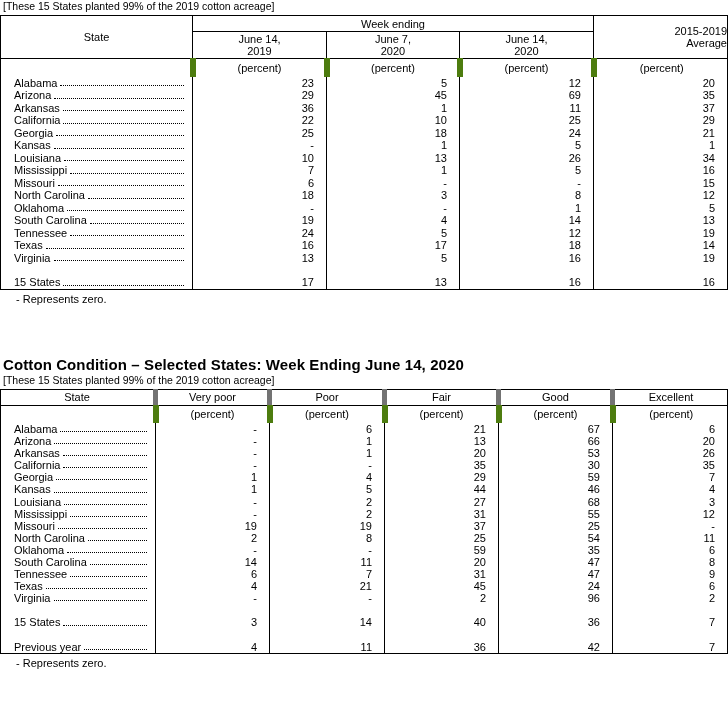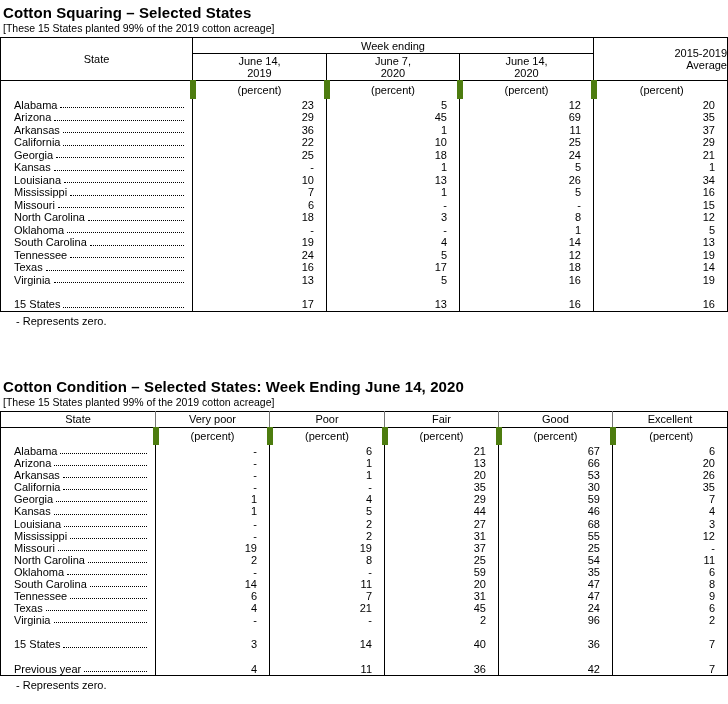--- a/index.html
+++ b/index.html
@@ -23,21 +23,21 @@
   }
   th { font-weight: normal; font-size: 11px; padding: 0; }
   td { padding: 0; }
   
   .week-h { border-left: 1px solid #000; border-bottom: 1px solid #000; height: 16px; text-align: center; vertical-align: middle; }
   .avg-h  { border-left: 1px solid #000; border-bottom: 1px solid #000; text-align: right; vertical-align: middle; white-space: pre-line; line-height: 12px; }
   .state-h { border-bottom: 1px solid #000; text-align: center; vertical-align: middle; }
   tr.dates th { border-left: 1px solid #000; border-bottom: 1px solid #000; height: 27px; text-align: center; vertical-align: middle; white-space: pre-line; line-height: 12px; }
   
   .t2 thead tr.cols th { border-bottom: 1px solid #000; height: 16px; text-align: center; vertical-align: middle; }
-  .t2 thead tr.cols th + th { border-left: 1px solid #737373; }
+  .t2 thead tr.cols th + th { border-left: 5px solid #737373; }
   
   tr.units td { height: 18px; text-align: center; vertical-align: middle; }
   tr.units td.u { border-left: 6px solid #4d7c0f; }
   
   tbody td { vertical-align: middle; }
   .t1 tbody td { height: 12.5px; line-height: 12.5px; }
   .t2 tbody td { height: 12.1px; line-height: 12.1px; }
   td.val-cell { border-left: 1px solid #000; text-align: right; padding-right: 12px; }
   td.name-cell { padding-left: 13px; }
   .nc { display: flex; align-items: center; }
@@ -48,21 +48,20 @@
     margin: 0 8px 3px 3px;
   }
   tr.spacer td { height: 12px; }
   .footnote { font-size: 11px; padding: 3px 0 0 16px; }
   .section2 { margin-top: 47px; }
 </style>
 </head>
 <body>
 
 <section>
-  <h1 class="title">Cotton Squaring – Selected States</h1>
   <div class="subtitle">[These 15 States planted 99% of the 2019 cotton acreage]</div>
 
   <table class="t1">
     <colgroup>
       <col style="width:192px">
         <col style="width:134px">
         <col style="width:133px">
         <col style="width:134px">
         <col style="width:134px">
     </colgroup>

